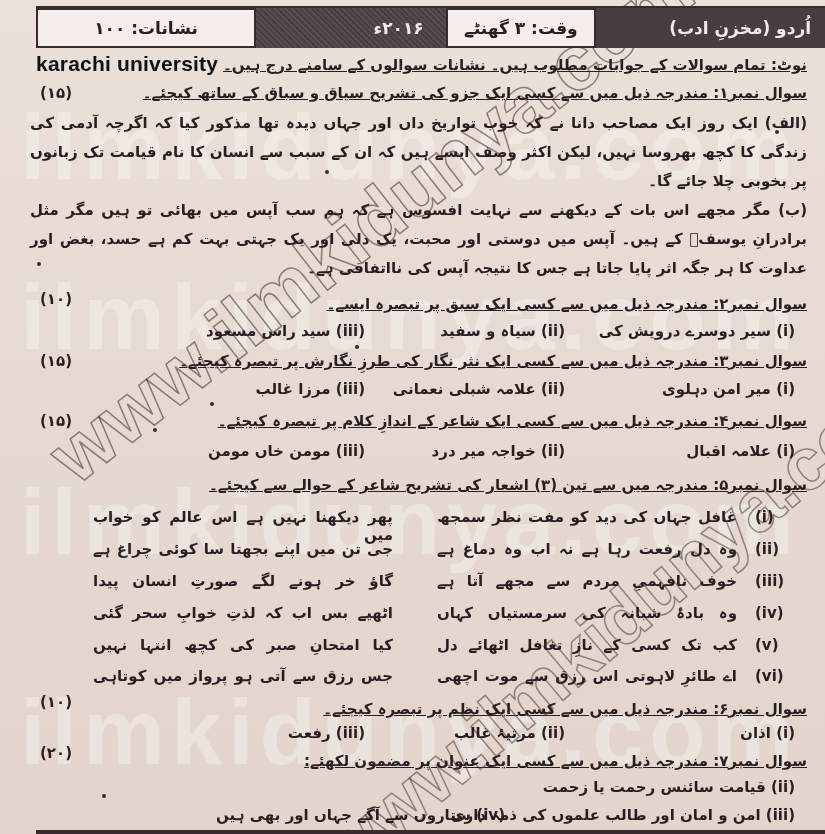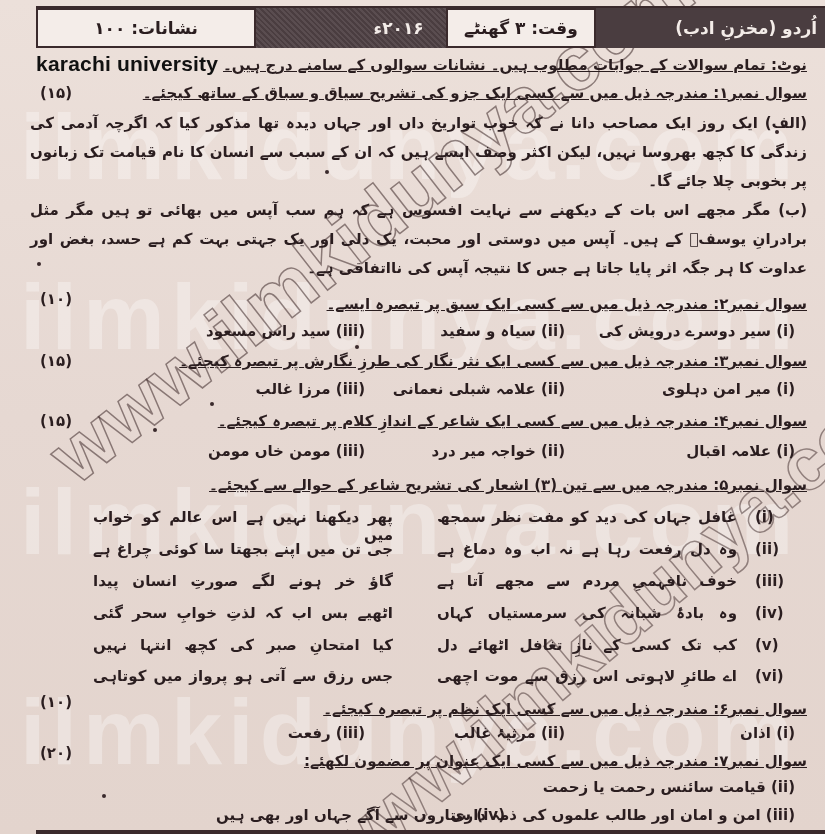--- a/index.html
+++ b/index.html
@@ -47,21 +47,21 @@
     .header {
       position: absolute; left: 36px; top: 6px; width: 789px; height: 40px;
       display: flex; direction: rtl;
       border-top: 2px solid #3a2a2c;
     }
     .hcell { height: 40px; display: flex; align-items: center; justify-content: center;
       font-size: 17px; font-weight: bold; box-sizing: border-box; }
     .hcell.dark { background: #4a3d40; color: #f3ece8; }
     .hcell.dark.textured { background: repeating-linear-gradient(45deg,#5a4d50 0 2px,#4a3d40 2px 4px); }
     .hcell.light { background: #f4ede9; border: 2px solid #3a2a2c; color: #2a1d1f; }
-    .h-subject { width: 236px; justify-content: flex-start; padding-right: 8px; }
+    .h-subject { width: 236px; justify-content: flex-start; padding-right: 14px; }
     .h-time { width: 155px; }
     .h-year { width: 195px; justify-content: flex-start; padding-right: 22px; }
     .h-marks { width: 227px; }
     .brand {
       position: absolute; left: 36px; top: 52px;
       font-family: "Liberation Sans", sans-serif;
       font-size: 21px; font-weight: bold; color: #111;
       letter-spacing: 0.2px;
     }
     .line {

